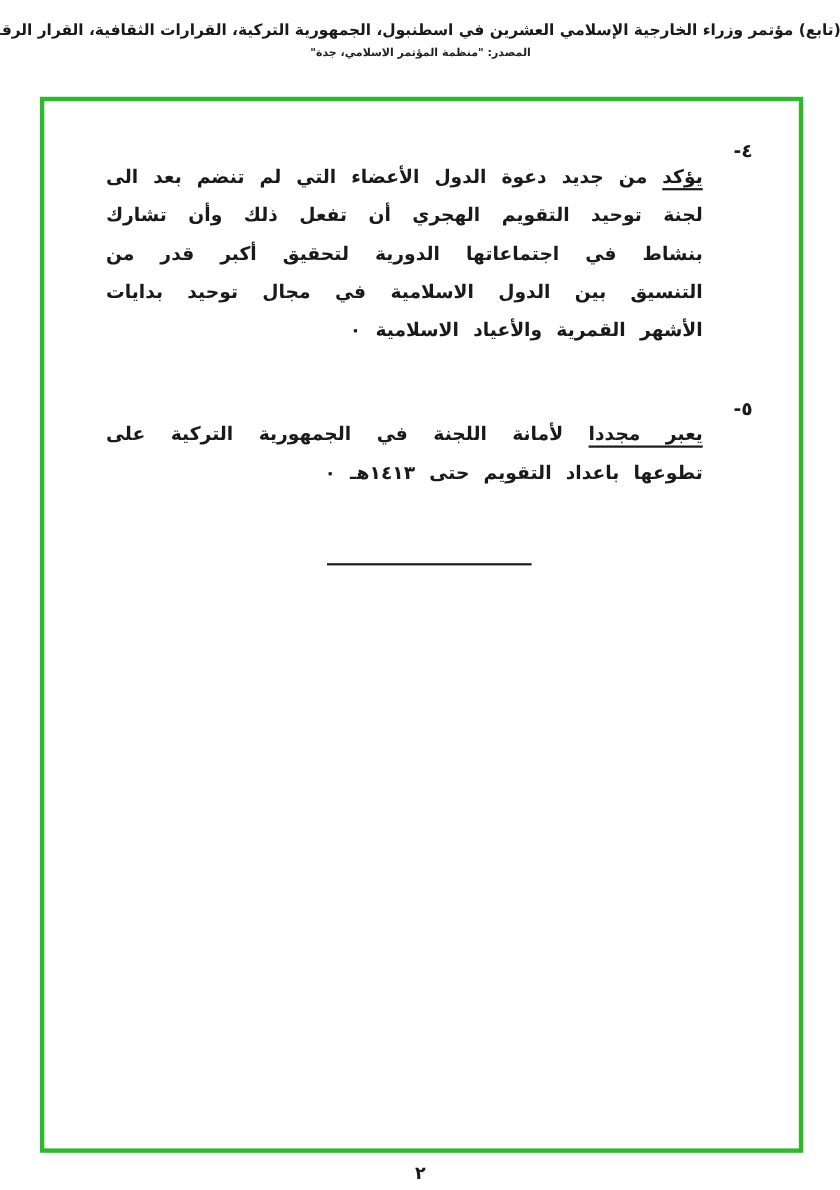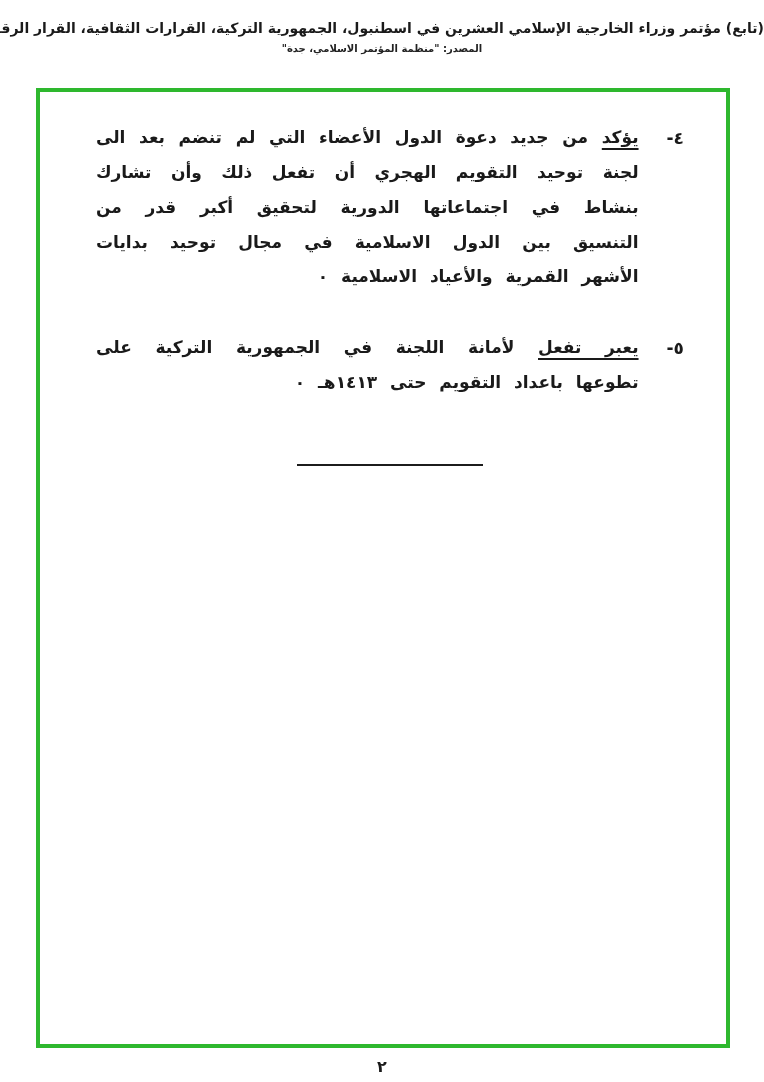--- a/index.html
+++ b/index.html
@@ -59,20 +59,21 @@
     line-height: 2.05;
     padding-top: 1px;
   }
   .para .text {
     flex: 1 1 auto;
     font-size: 17px;
     font-weight: bold;
     line-height: 2.05;
     text-align: justify;
     word-spacing: 7px;
+    margin-top: 24px;
   }
   .lead {
     text-decoration: underline;
     text-underline-offset: 5px;
     text-decoration-thickness: 1.5px;
   }
   .divider {
     width: 186px;
     height: 2px;
     background: #1c1c1c;
@@ -105,21 +106,21 @@
         <div class="num">٤-</div>
         <div class="text">
           <span class="lead">يؤكد</span>
           <span>من جديد دعوة الدول الأعضاء التي لم تنضم بعد الى لجنة توحيد التقويم الهجري أن تفعل ذلك وأن تشارك بنشاط في اجتماعاتها الدورية لتحقيق أكبر قدر من التنسيق بين الدول الاسلامية في مجال توحيد بدايات الأشهر القمرية والأعياد الاسلامية ٠</span>
         </div>
       </div>
 
       <div class="para">
         <div class="num">٥-</div>
         <div class="text">
-          <span class="lead">يعبر تفعل</span>
+          <span class="lead">يعبر مجددا</span>
           <span>لأمانة اللجنة في الجمهورية التركية على تطوعها باعداد التقويم حتى ١٤١٣هـ ٠</span>
         </div>
       </div>
 
       <div class="divider"></div>
 
     </div>
   </div>
 
   <div class="page-number">٢</div>

